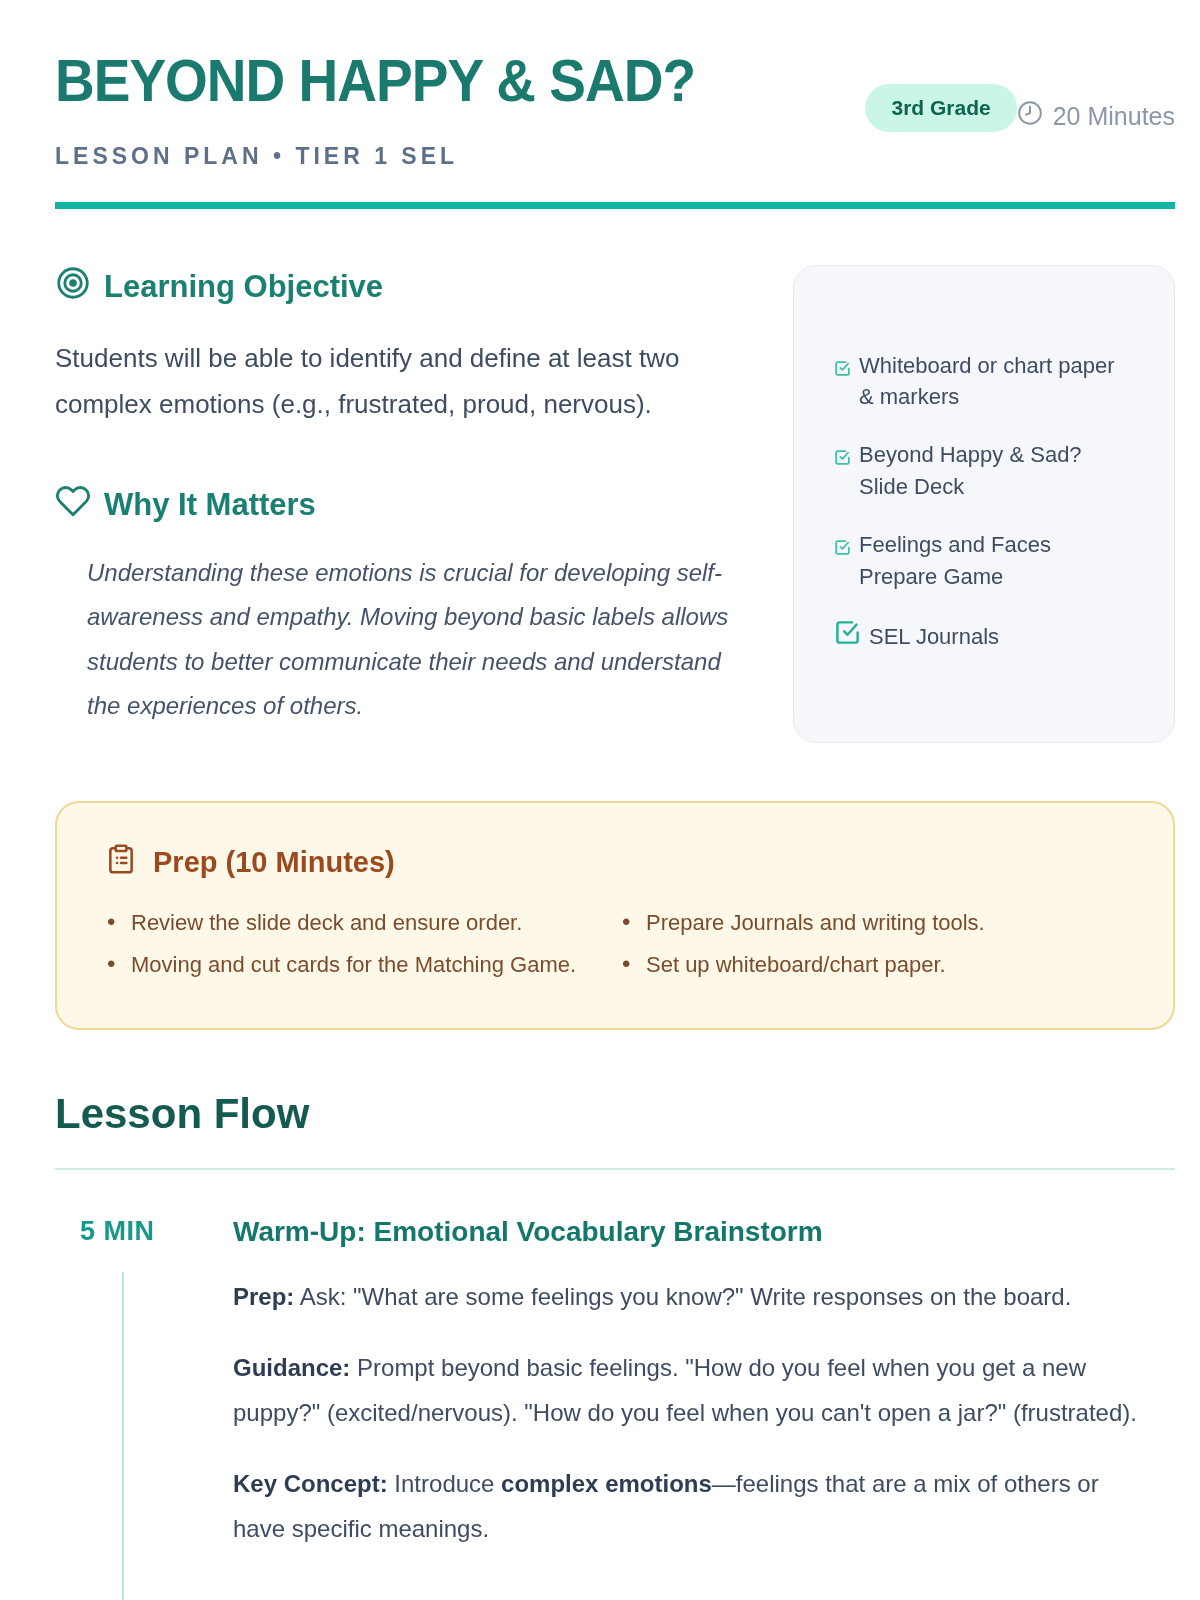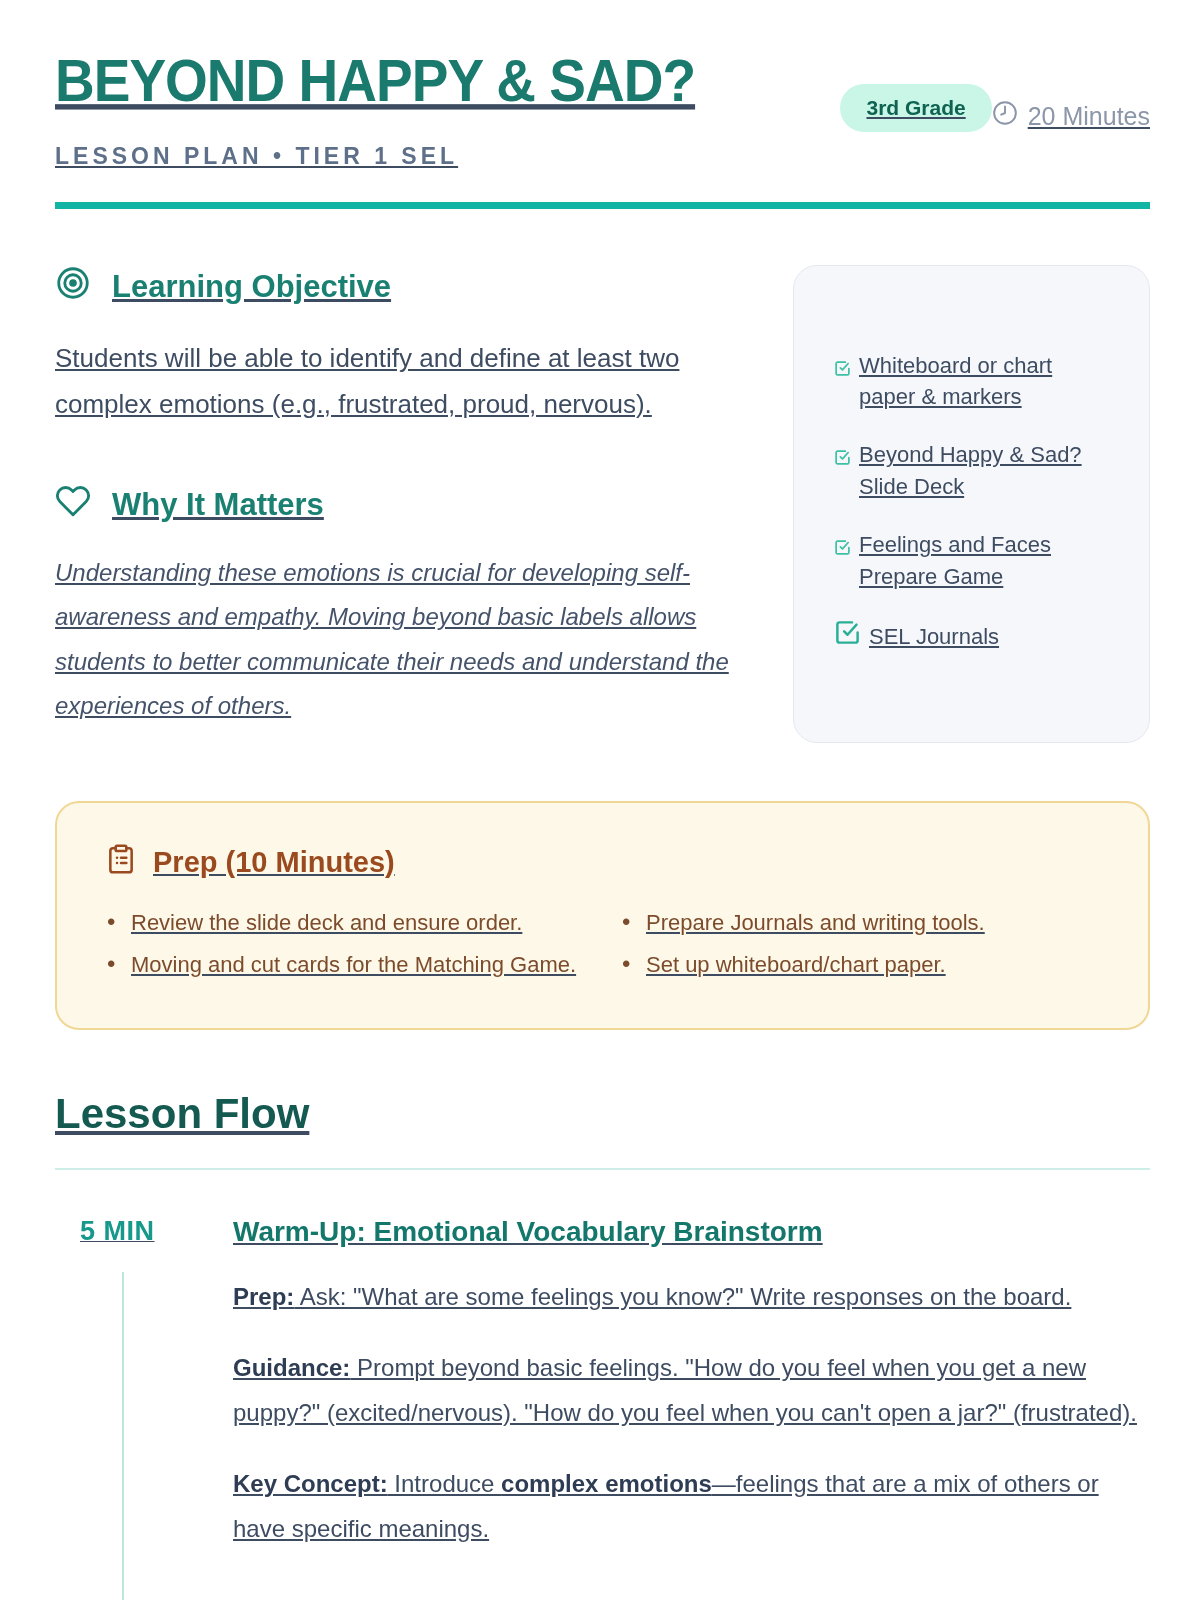--- a/index.html
+++ b/index.html
@@ -4,21 +4,21 @@
 <style>
   * { margin: 0; padding: 0; box-sizing: border-box; }
   html, body { width: 1200px; }
   body {
     height: 1600px;
     overflow: hidden;
     background: #ffffff;
     font-family: "Liberation Sans", sans-serif;
     color: #3e4c62;
   }
-  .page { padding: 48px 50px 0 55px; position: relative; text-decoration: underline; }
+  .page { padding: 48px 25px 0 55px; position: relative; }
 
   
   .header { display: flex; justify-content: space-between; align-items: flex-start; }
   .title {
     font-size: 55px;
     font-weight: 800;
     letter-spacing: -1px;
     color: #1a7a6e;
     line-height: 1.1;
     transform: scaleY(1.08);
@@ -41,37 +41,38 @@
     border-radius: 999px;
   }
   .duration { margin-top: 32px; display: flex; align-items: center; gap: 10px; color: #8b96a8; font-size: 25px; }
   .teal-rule { margin-top: 32px; height: 7px; background: #12b5a3; border: none; }
 
   
   .main-row { display: flex; margin-top: 56px; gap: 38px; }
   .left-col { width: 700px; flex: 0 0 auto; }
 
   .section-h {
-    display: flex; align-items: center; gap: 21px;
+    display: flex; align-items: center; gap: 13px;
     color: #1a8072; font-size: 31px; font-weight: 700;
   }
   .section-h svg { flex: 0 0 auto; }
   .objective-text {
     margin-top: 26px;
     font-size: 26px;
     line-height: 1.78;
     color: #3e4c62;
   }
   .why-section { margin-top: 56px; }
   .why-text {
     margin-top: 24px;
     font-style: italic;
     font-size: 24px;
     line-height: 1.85;
     color: #45536a;
+    margin-left: 32px;
   }
 
   
   .materials-card {
     flex: 1 1 auto;
     background: #f5f7fa;
     border: 1px solid #e4e9f1;
     border-radius: 24px;
     padding: 48px 40px;
     height: 478px;

